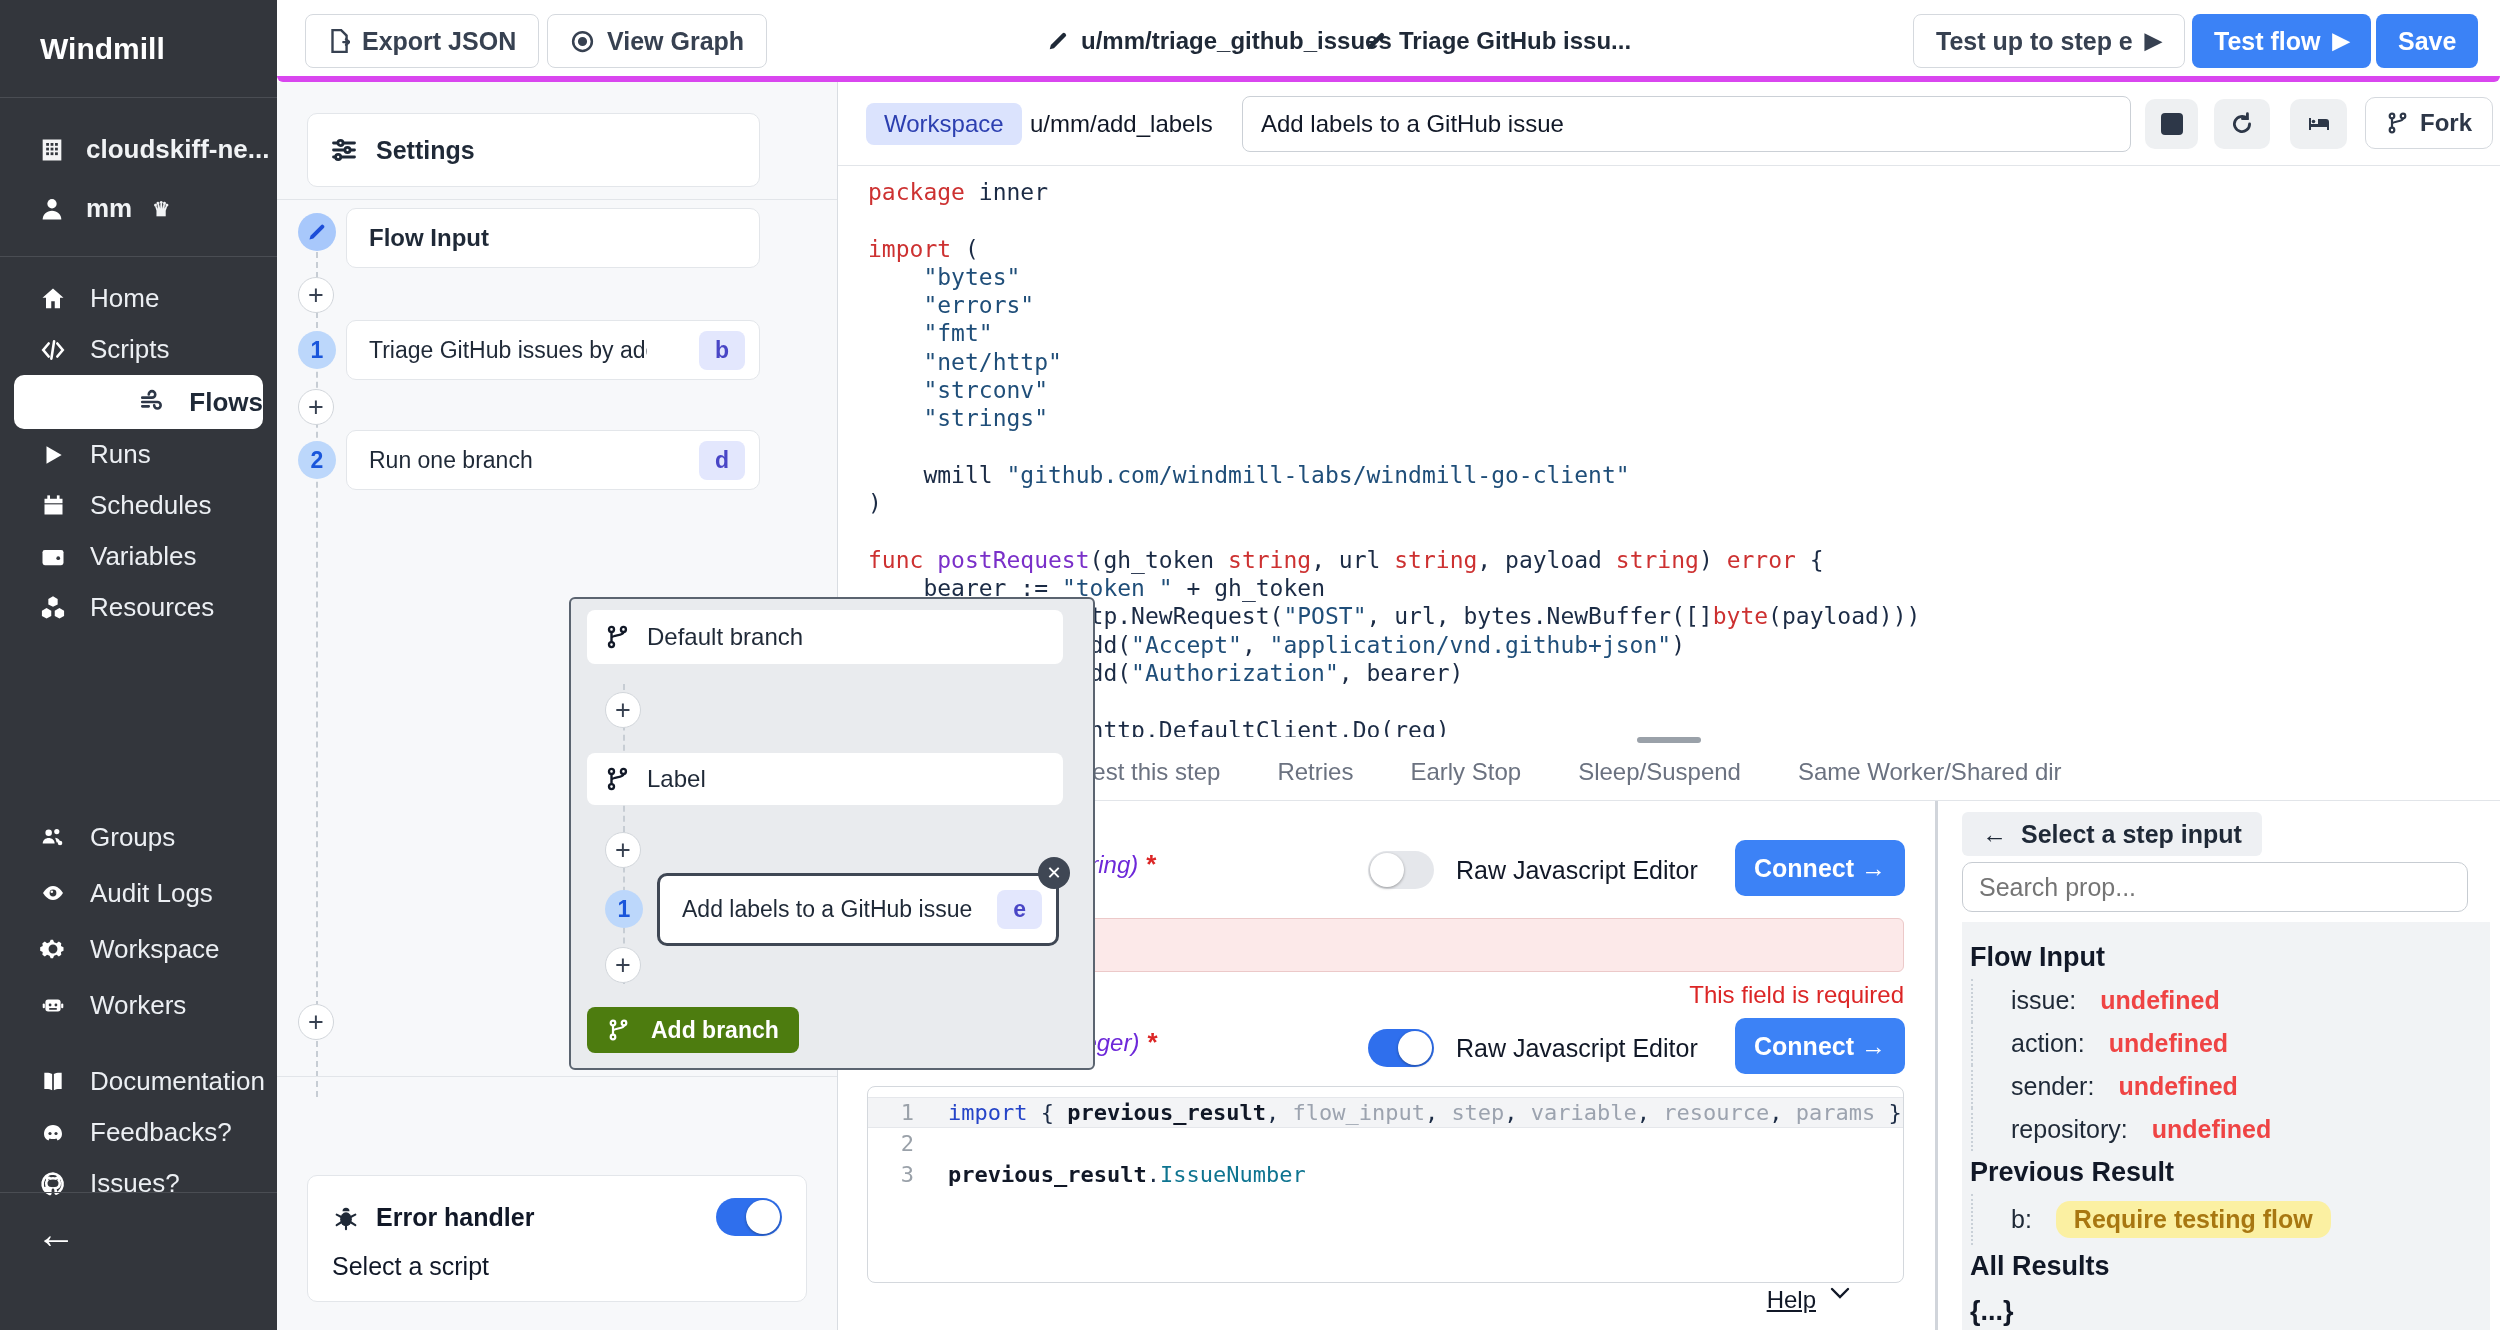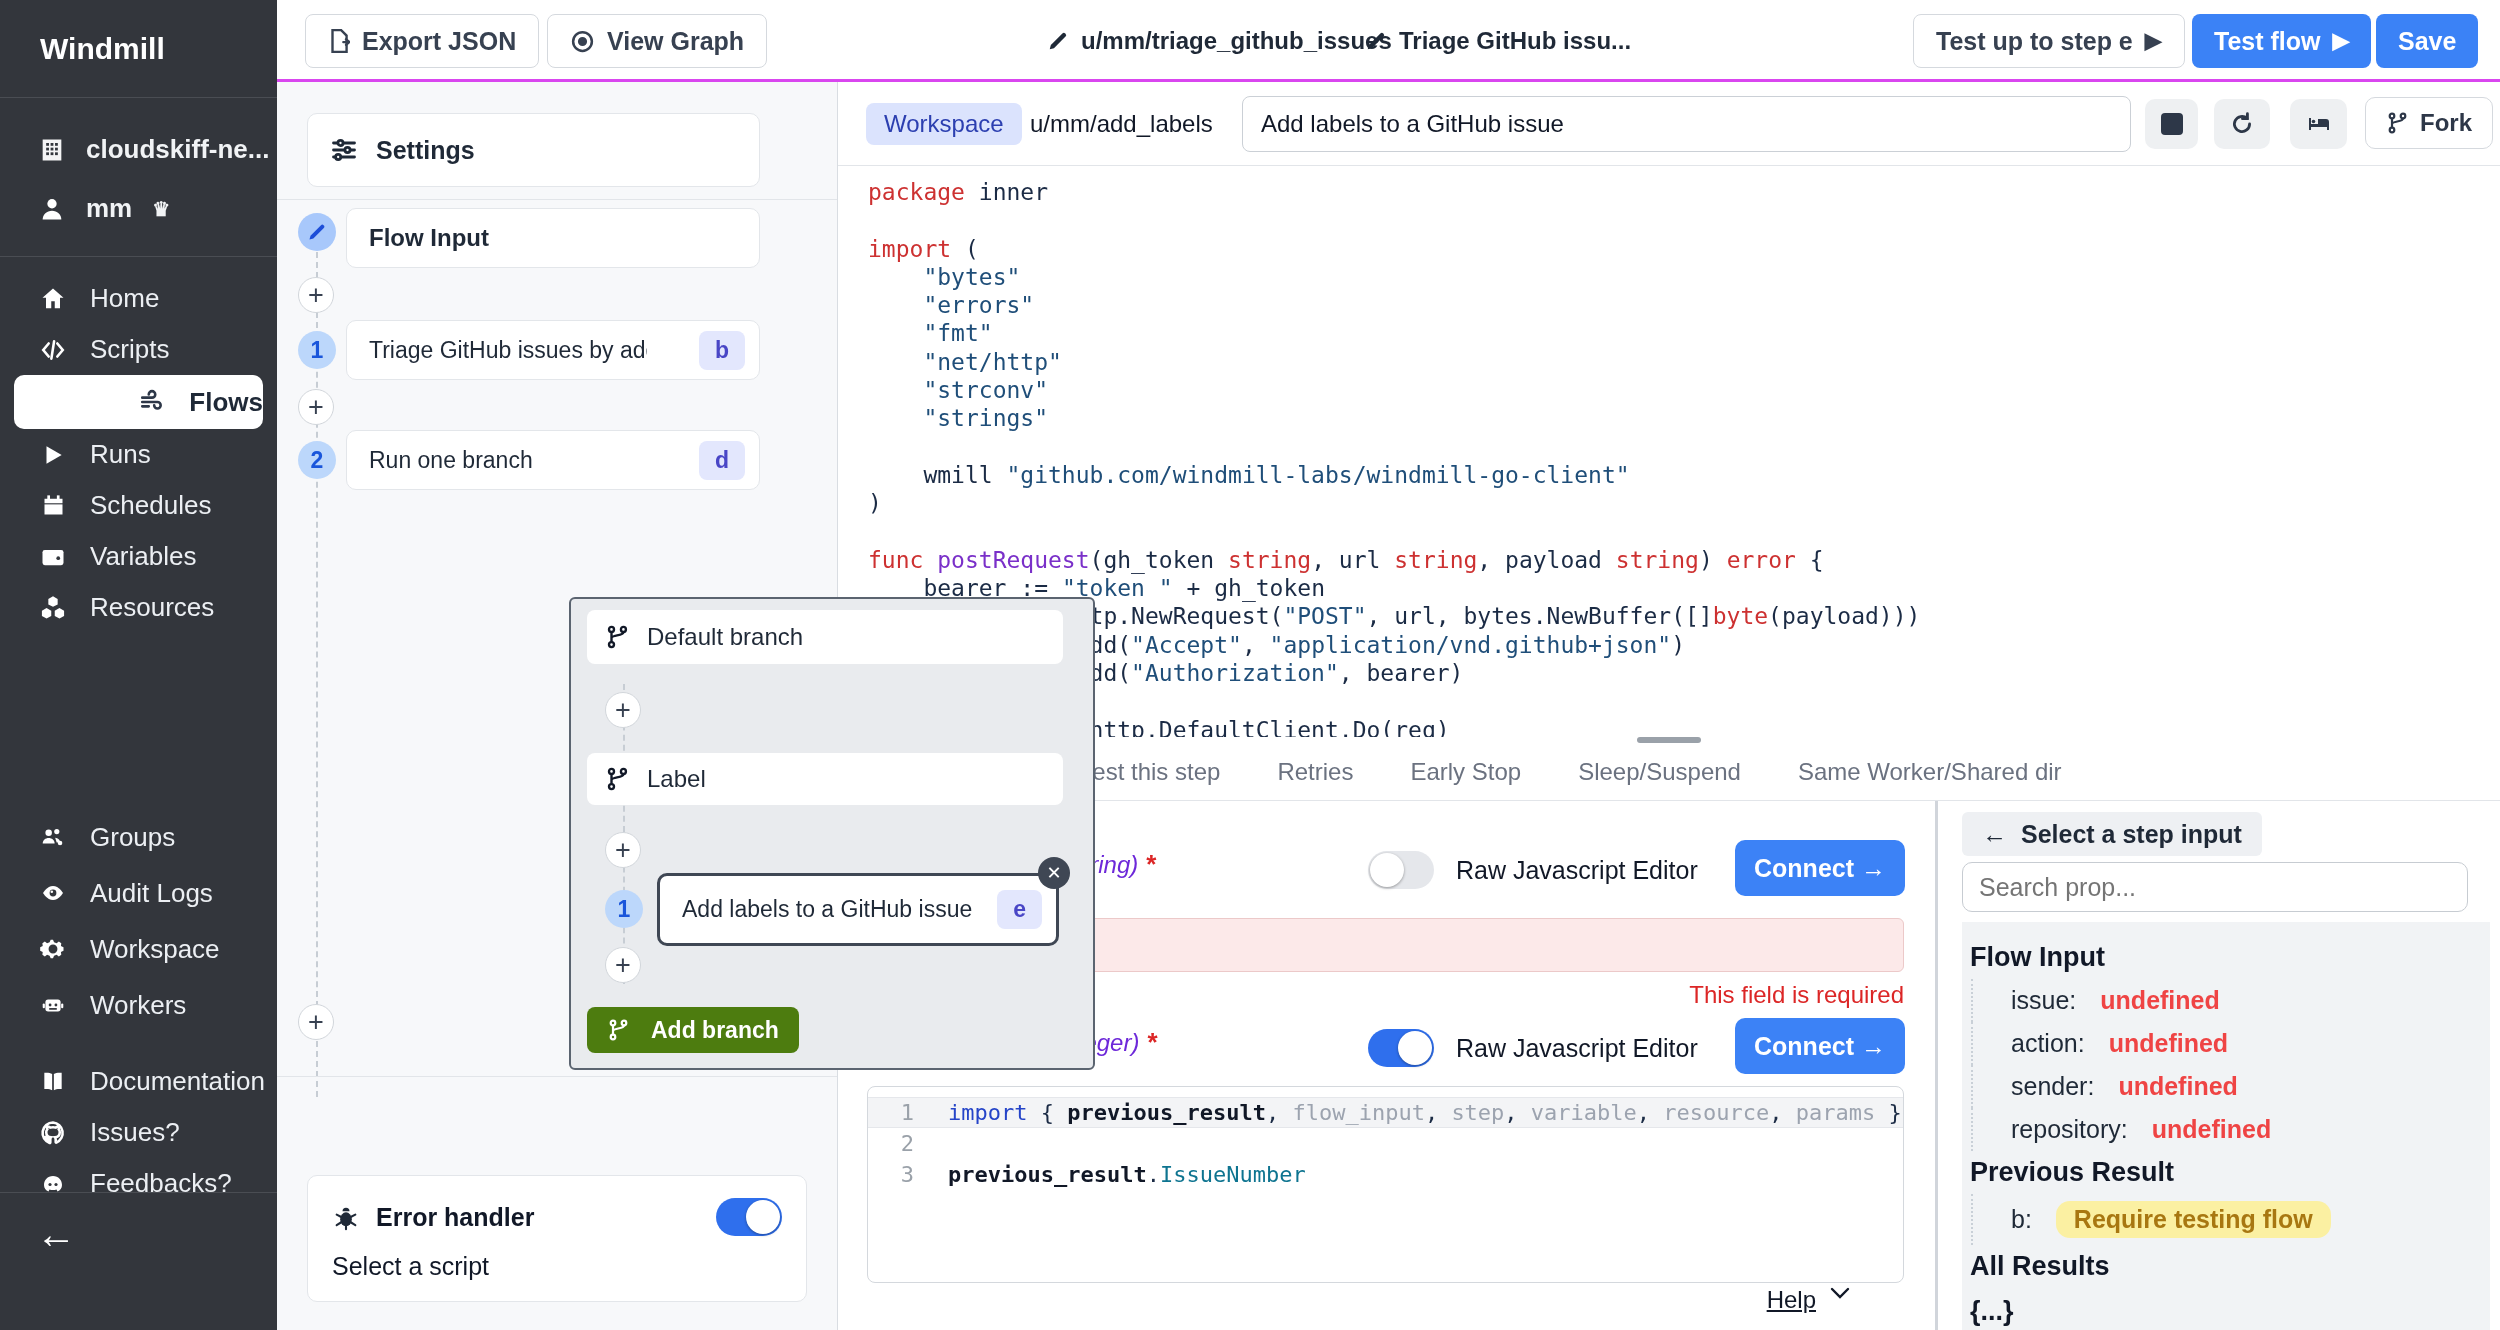--- a/index.html
+++ b/index.html
@@ -14,21 +14,21 @@
   .ws-row { display:flex; align-items:center; gap:20px; padding:14px 0 14px 38px; color:#f1f3f5; font-size:26px; font-weight:bold; }
   .nav { position:absolute; left:0; width:277px; }
   .nav-row { display:flex; align-items:center; gap:22px; height:51px; padding-left:38px; color:#eceff3; font-size:26px; cursor:pointer; }
   .nav-row .ic { width:30px; display:flex; justify-content:center; color:#fff; }
   .nav-row.active { background:#fff; color:#1f2937; font-weight:bold; border-radius:10px; margin:0 14px; padding-left:24px; height:54px;justify-content:flex-end; }
   .nav-row.active .ic { color:#2d3748; }
   .side-div { position:absolute; left:0; width:277px; border-top:1px solid #4a4d53; }
   .back-arrow { position:absolute; left:36px; top:1212px; color:#fff; font-size:40px; cursor:pointer; }
 
   
-  .topbar { position:absolute; left:277px; top:0; width:2223px; height:82px; background:#fff; border-bottom:3px solid #d946ef; z-index:20; }
+  .topbar { position:absolute; left:277px; top:0; width:2223px; height:82px; background:#fff; border-bottom:6px solid #d946ef; z-index:20;border-radius:6px; }
   .btn-outline { position:absolute; top:14px; height:54px; display:flex; align-items:center; gap:12px; background:#fff; border:1px solid #d5d9de; border-radius:8px; padding:0 22px; font-size:25px; font-weight:bold; color:#374151; cursor:pointer; }
   .crumb { position:absolute; top:0; height:82px; display:flex; align-items:center; gap:12px; font-size:24px; font-weight:bold; color:#1f2937; }
   .btn-blue { position:absolute; top:14px; height:54px; display:flex; align-items:center; gap:12px; background:#3b82f6; border:none; border-radius:8px; padding:0 22px; font-size:25px; font-weight:bold; color:#fff; cursor:pointer; }
 
   
   .flowpanel { position:absolute; left:277px; top:82px; width:561px; height:1248px; background:#f7f8fa; border-right:1px solid #d9dde2; z-index:10; }
   .card { position:absolute; background:#fff; border:1px solid #e3e6ea; border-radius:10px; display:flex; align-items:center; cursor:pointer; }
   .panel-div { position:absolute; left:0; width:560px; border-top:1px solid #e2e5e9; }
   .dashline { position:absolute; border-left:2px dashed #c7cdd4; }
   .plus-circ { position:absolute; width:36px; height:36px; border-radius:50%; background:#fff; border:1px solid #d2d6db; color:#374151; font-size:27px; display:flex; align-items:center; justify-content:center; cursor:pointer; z-index:3; }
@@ -258,35 +258,35 @@
       <div class="nav-row">
         <span class="ic">
             <svg width="28" height="26" viewBox="0 0 24 24" fill="currentColor">
               <path d="M11.2 4.5C9.5 3.5 6.8 3.2 4 3.5v15c2.8-.3 5.5 0 7.2 1zM12.8 4.5c1.7-1 4.4-1.3 7.2-1v15c-2.8-.3-5.5 0-7.2 1z"></path>
             </svg>
           </span>
         <span>Documentation</span>
       </div>
       <div class="nav-row">
         <span class="ic">
-            <svg width="28" height="28" viewBox="0 0 24 24" fill="none" stroke="currentColor" stroke-width="2.2">
-              <path d="M12 3a9 9 0 0 0-2.9 17.5c.5.1.6-.2.6-.5v-1.7c-2.5.5-3-1.2-3-1.2-.4-1-.9-1.3-.9-1.3-.8-.5.1-.5.1-.5.9.1 1.3.9 1.3.9.8 1.3 2 .9 2.5.7.1-.6.3-.9.6-1.2-2-.2-4.1-1-4.1-4.4 0-1 .3-1.8.9-2.4-.1-.3-.4-1.2.1-2.4 0 0 .8-.2 2.5.9a8.7 8.7 0 0 1 4.6 0c1.7-1.1 2.5-.9 2.5-.9.5 1.2.2 2.1.1 2.4.6.6.9 1.4.9 2.4 0 3.4-2.1 4.2-4.1 4.4.3.3.6.8.6 1.6v2.4c0 .3.1.6.6.5A9 9 0 0 0 12 3z"></path>
-            </svg>
-          </span>
-        <span>Issues?</span>
-      </div>
-      <div class="nav-row">
-        <span class="ic">
             <svg width="28" height="24" viewBox="0 0 24 24" fill="currentColor">
               <path d="M12 4C6.5 4 3 8 3 13c0 3 1.8 5.5 4.5 6.5l1-2c2.2.8 4.8.8 7 0l1 2C19.2 18.5 21 16 21 13c0-5-3.5-9-9-9z"></path>
               <circle cx="9" cy="12.5" r="1.6" fill="#33363c"></circle>
               <circle cx="15" cy="12.5" r="1.6" fill="#33363c"></circle>
             </svg>
           </span>
         <span>Feedbacks?</span>
+      </div>
+      <div class="nav-row">
+        <span class="ic">
+            <svg width="28" height="28" viewBox="0 0 24 24" fill="none" stroke="currentColor" stroke-width="2.2">
+              <path d="M12 3a9 9 0 0 0-2.9 17.5c.5.1.6-.2.6-.5v-1.7c-2.5.5-3-1.2-3-1.2-.4-1-.9-1.3-.9-1.3-.8-.5.1-.5.1-.5.9.1 1.3.9 1.3.9.8 1.3 2 .9 2.5.7.1-.6.3-.9.6-1.2-2-.2-4.1-1-4.1-4.4 0-1 .3-1.8.9-2.4-.1-.3-.4-1.2.1-2.4 0 0 .8-.2 2.5.9a8.7 8.7 0 0 1 4.6 0c1.7-1.1 2.5-.9 2.5-.9.5 1.2.2 2.1.1 2.4.6.6.9 1.4.9 2.4 0 3.4-2.1 4.2-4.1 4.4.3.3.6.8.6 1.6v2.4c0 .3.1.6.6.5A9 9 0 0 0 12 3z"></path>
+            </svg>
+          </span>
+        <span>Issues?</span>
       </div>
     </div>
 
     <div class="side-div" style="top:1192px;"></div>
     <div class="back-arrow">←</div>
   </div>
 
   <div class="topbar">
     <button class="btn-outline" style="left:28px;">
       <span>

